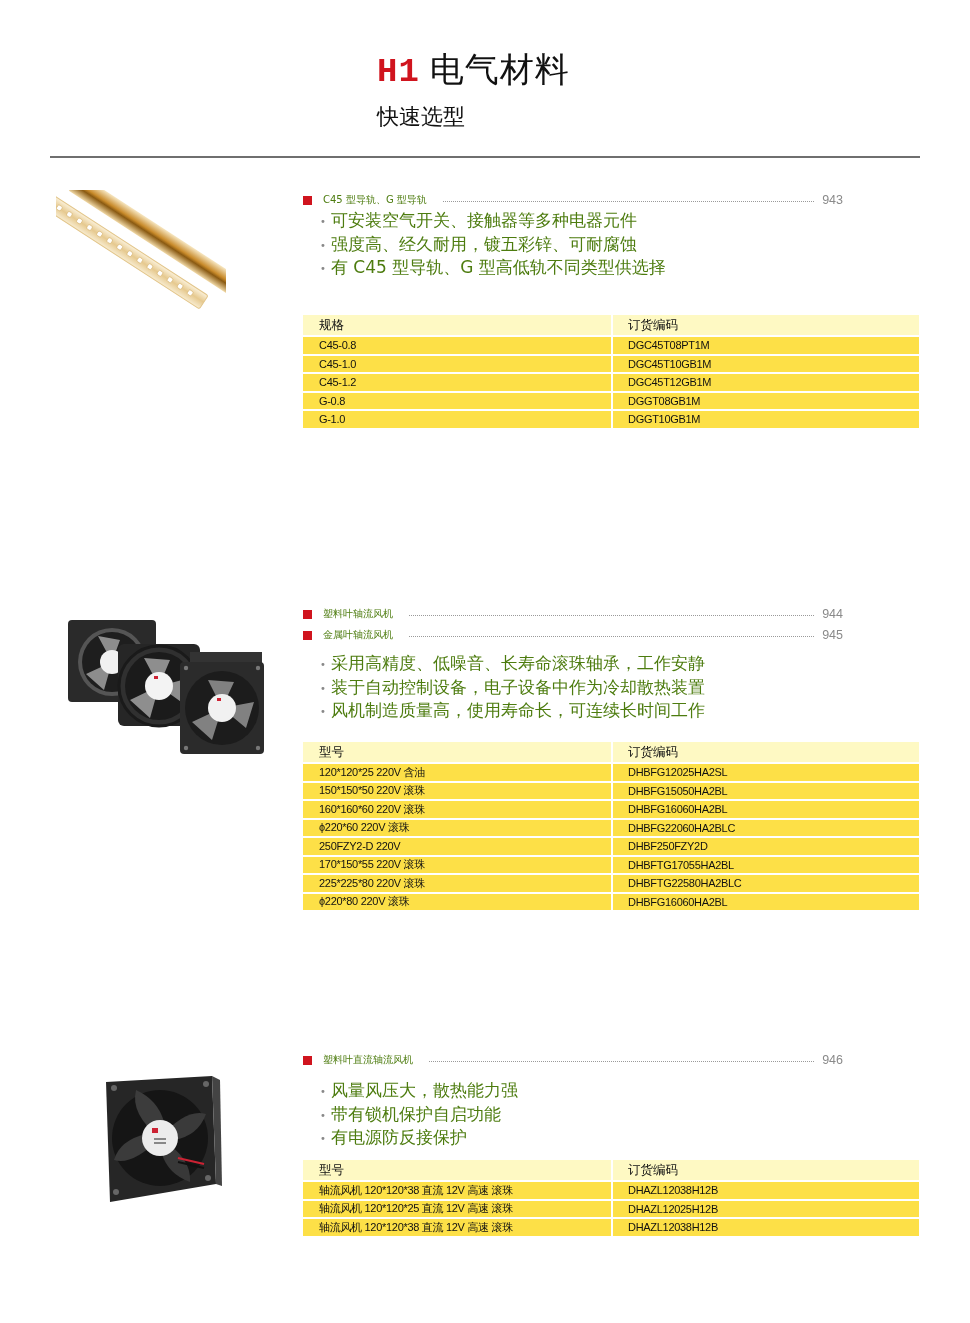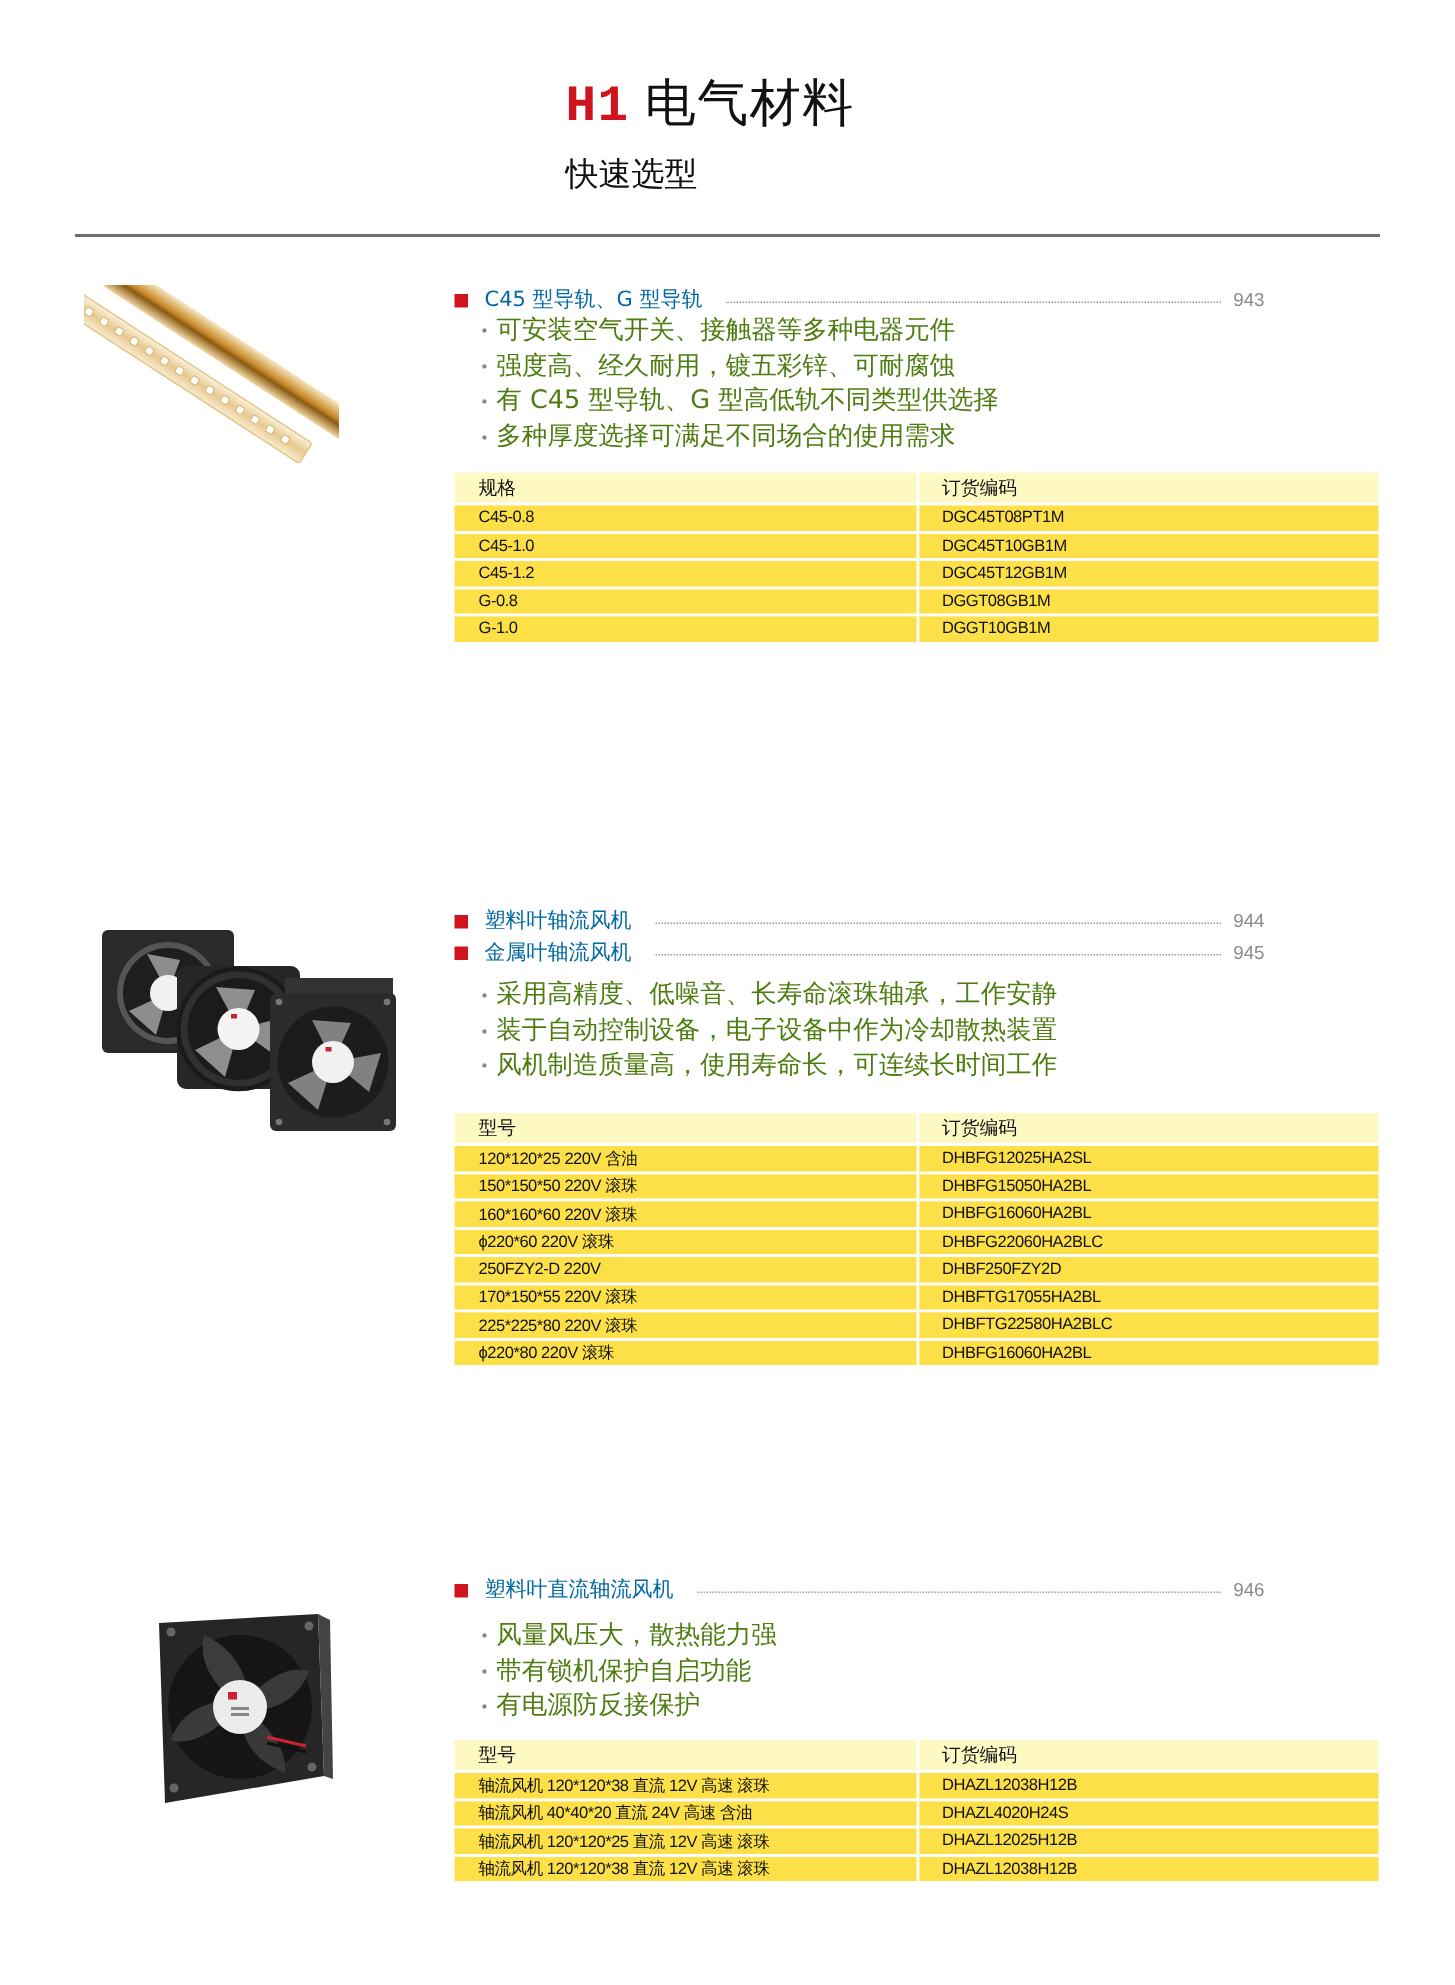--- a/index.html
+++ b/index.html
@@ -22,21 +22,21 @@
   .top-rule {
     position: absolute; left: 50px; top: 156px; width: 870px; height: 2px; background: #6f6f6f;
   }
   .prod-img { position: absolute; }
 
   .title-row {
     position: absolute; left: 303px; width: 540px; height: 20px;
     display: flex; align-items: center;
   }
   .sq { width: 9px; height: 9px; background: #d0141e; flex: none; margin-right: 11px; }
-  .title-text { font-size: 14px; color: #0369a1; white-space: nowrap; flex: none; }
+  .title-text { font-size: 10px; color: #4d7c0f; white-space: nowrap; flex: none; }
   .leader {
     flex: 1; margin: 0 8px 0 16px; height: 0;
     border-bottom: 1px dotted #9a9a9a; position: relative; top: 1px;
   }
   .page-num { font-size: 12.5px; color: #8a8a8a; flex: none; font-family: "Liberation Sans", sans-serif; }
 
   .bullets { position: absolute; left: 320px; margin: 0; padding: 0; list-style: none; }
   .bullets li {
     font-size: 17px; color: #4d7c0f; line-height: 20.7px; white-space: nowrap;
   }
@@ -109,21 +109,20 @@
   <span class="sq"></span>
   <span class="title-text">C45 型导轨、G 型导轨</span>
   <span class="leader"></span>
   <span class="page-num">943</span>
 </div>
 
 <ul class="bullets" style="top:210px;">
   <li>可安装空气开关、接触器等多种电器元件</li>
   <li>强度高、经久耐用，镀五彩锌、可耐腐蚀</li>
   <li>有 C45 型导轨、G 型高低轨不同类型供选择</li>
-  <li>多种厚度选择可满足不同场合的使用需求</li>
 </ul>
 
 <table class="spec" style="top:315px;">
   <thead>
     <tr>
       <th class="c1">规格</th>
       <th class="c2">订货编码</th>
     </tr>
   </thead>
   <tbody>
@@ -284,24 +283,20 @@
       <th class="c1">型号</th>
       <th class="c2">订货编码</th>
     </tr>
   </thead>
   <tbody>
     <tr>
       <td class="c1">轴流风机 120*120*38 直流 12V 高速 滚珠</td>
       <td class="c2">DHAZL12038H12B</td>
     </tr>
     <tr>
-      <td class="c1">轴流风机 40*40*20 直流 24V 高速 含油</td>
-      <td class="c2">DHAZL4020H24S</td>
-    </tr>
-    <tr>
       <td class="c1">轴流风机 120*120*25 直流 12V 高速 滚珠</td>
       <td class="c2">DHAZL12025H12B</td>
     </tr>
     <tr>
       <td class="c1">轴流风机 120*120*38 直流 12V 高速 滚珠</td>
       <td class="c2">DHAZL12038H12B</td>
     </tr>
   </tbody>
 </table>
 

